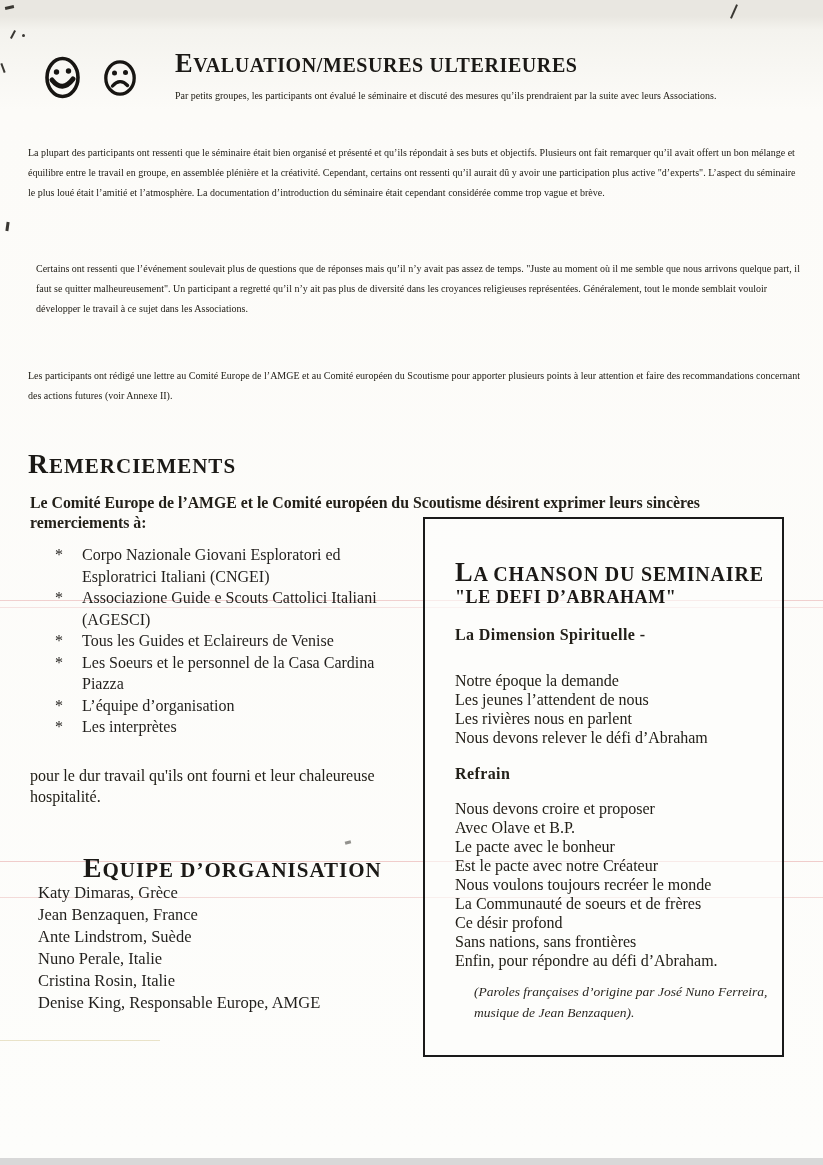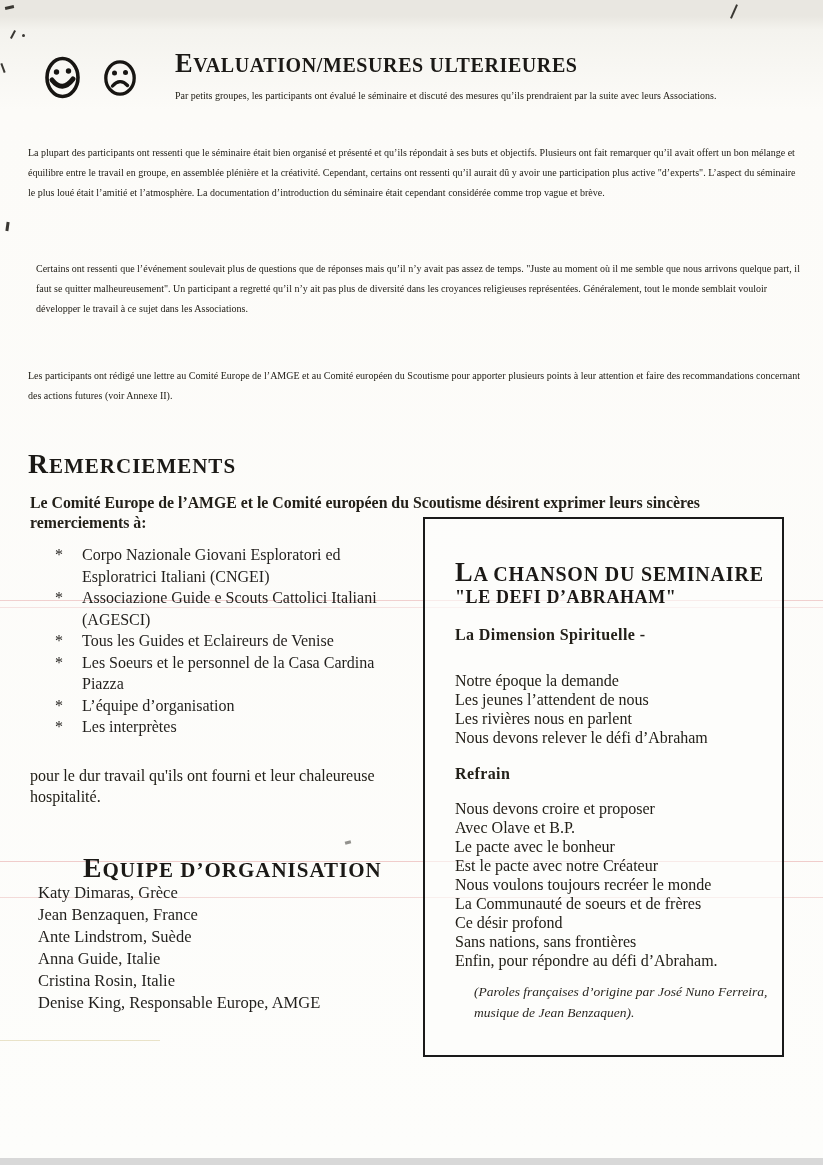--- a/index.html
+++ b/index.html
@@ -110,21 +110,21 @@
     </div>
   </div>
 
   <p class="abs body-text outro">pour le dur travail qu'ils ont fourni et leur chaleureuse hospitalité.</p>
 
   <h2 class="abs heading equipe-heading">EQUIPE D’ORGANISATION</h2>
   <div class="abs members">
       <div class="member-line">Katy Dimaras, Grèce</div>
       <div class="member-line">Jean Benzaquen, France</div>
       <div class="member-line">Ante Lindstrom, Suède</div>
-      <div class="member-line">Anna Guide, Italie</div>
+      <div class="member-line">Nuno Perale, Italie</div>
       <div class="member-line">Cristina Rosin, Italie</div>
       <div class="member-line">Denise King, Responsable Europe, AMGE</div>
     </div>
 
   <div class="abs song-box">
     <h2 class="abs heading song-heading">LA CHANSON DU SEMINAIRE</h2>
     <div class="abs song-subtitle">"LE DEFI D’ABRAHAM"</div>
     <div class="abs song-label dimension-label">La Dimension Spirituelle -</div>
     <div class="abs song-lines">
         <div class="verse-line">Notre époque la demande</div>

